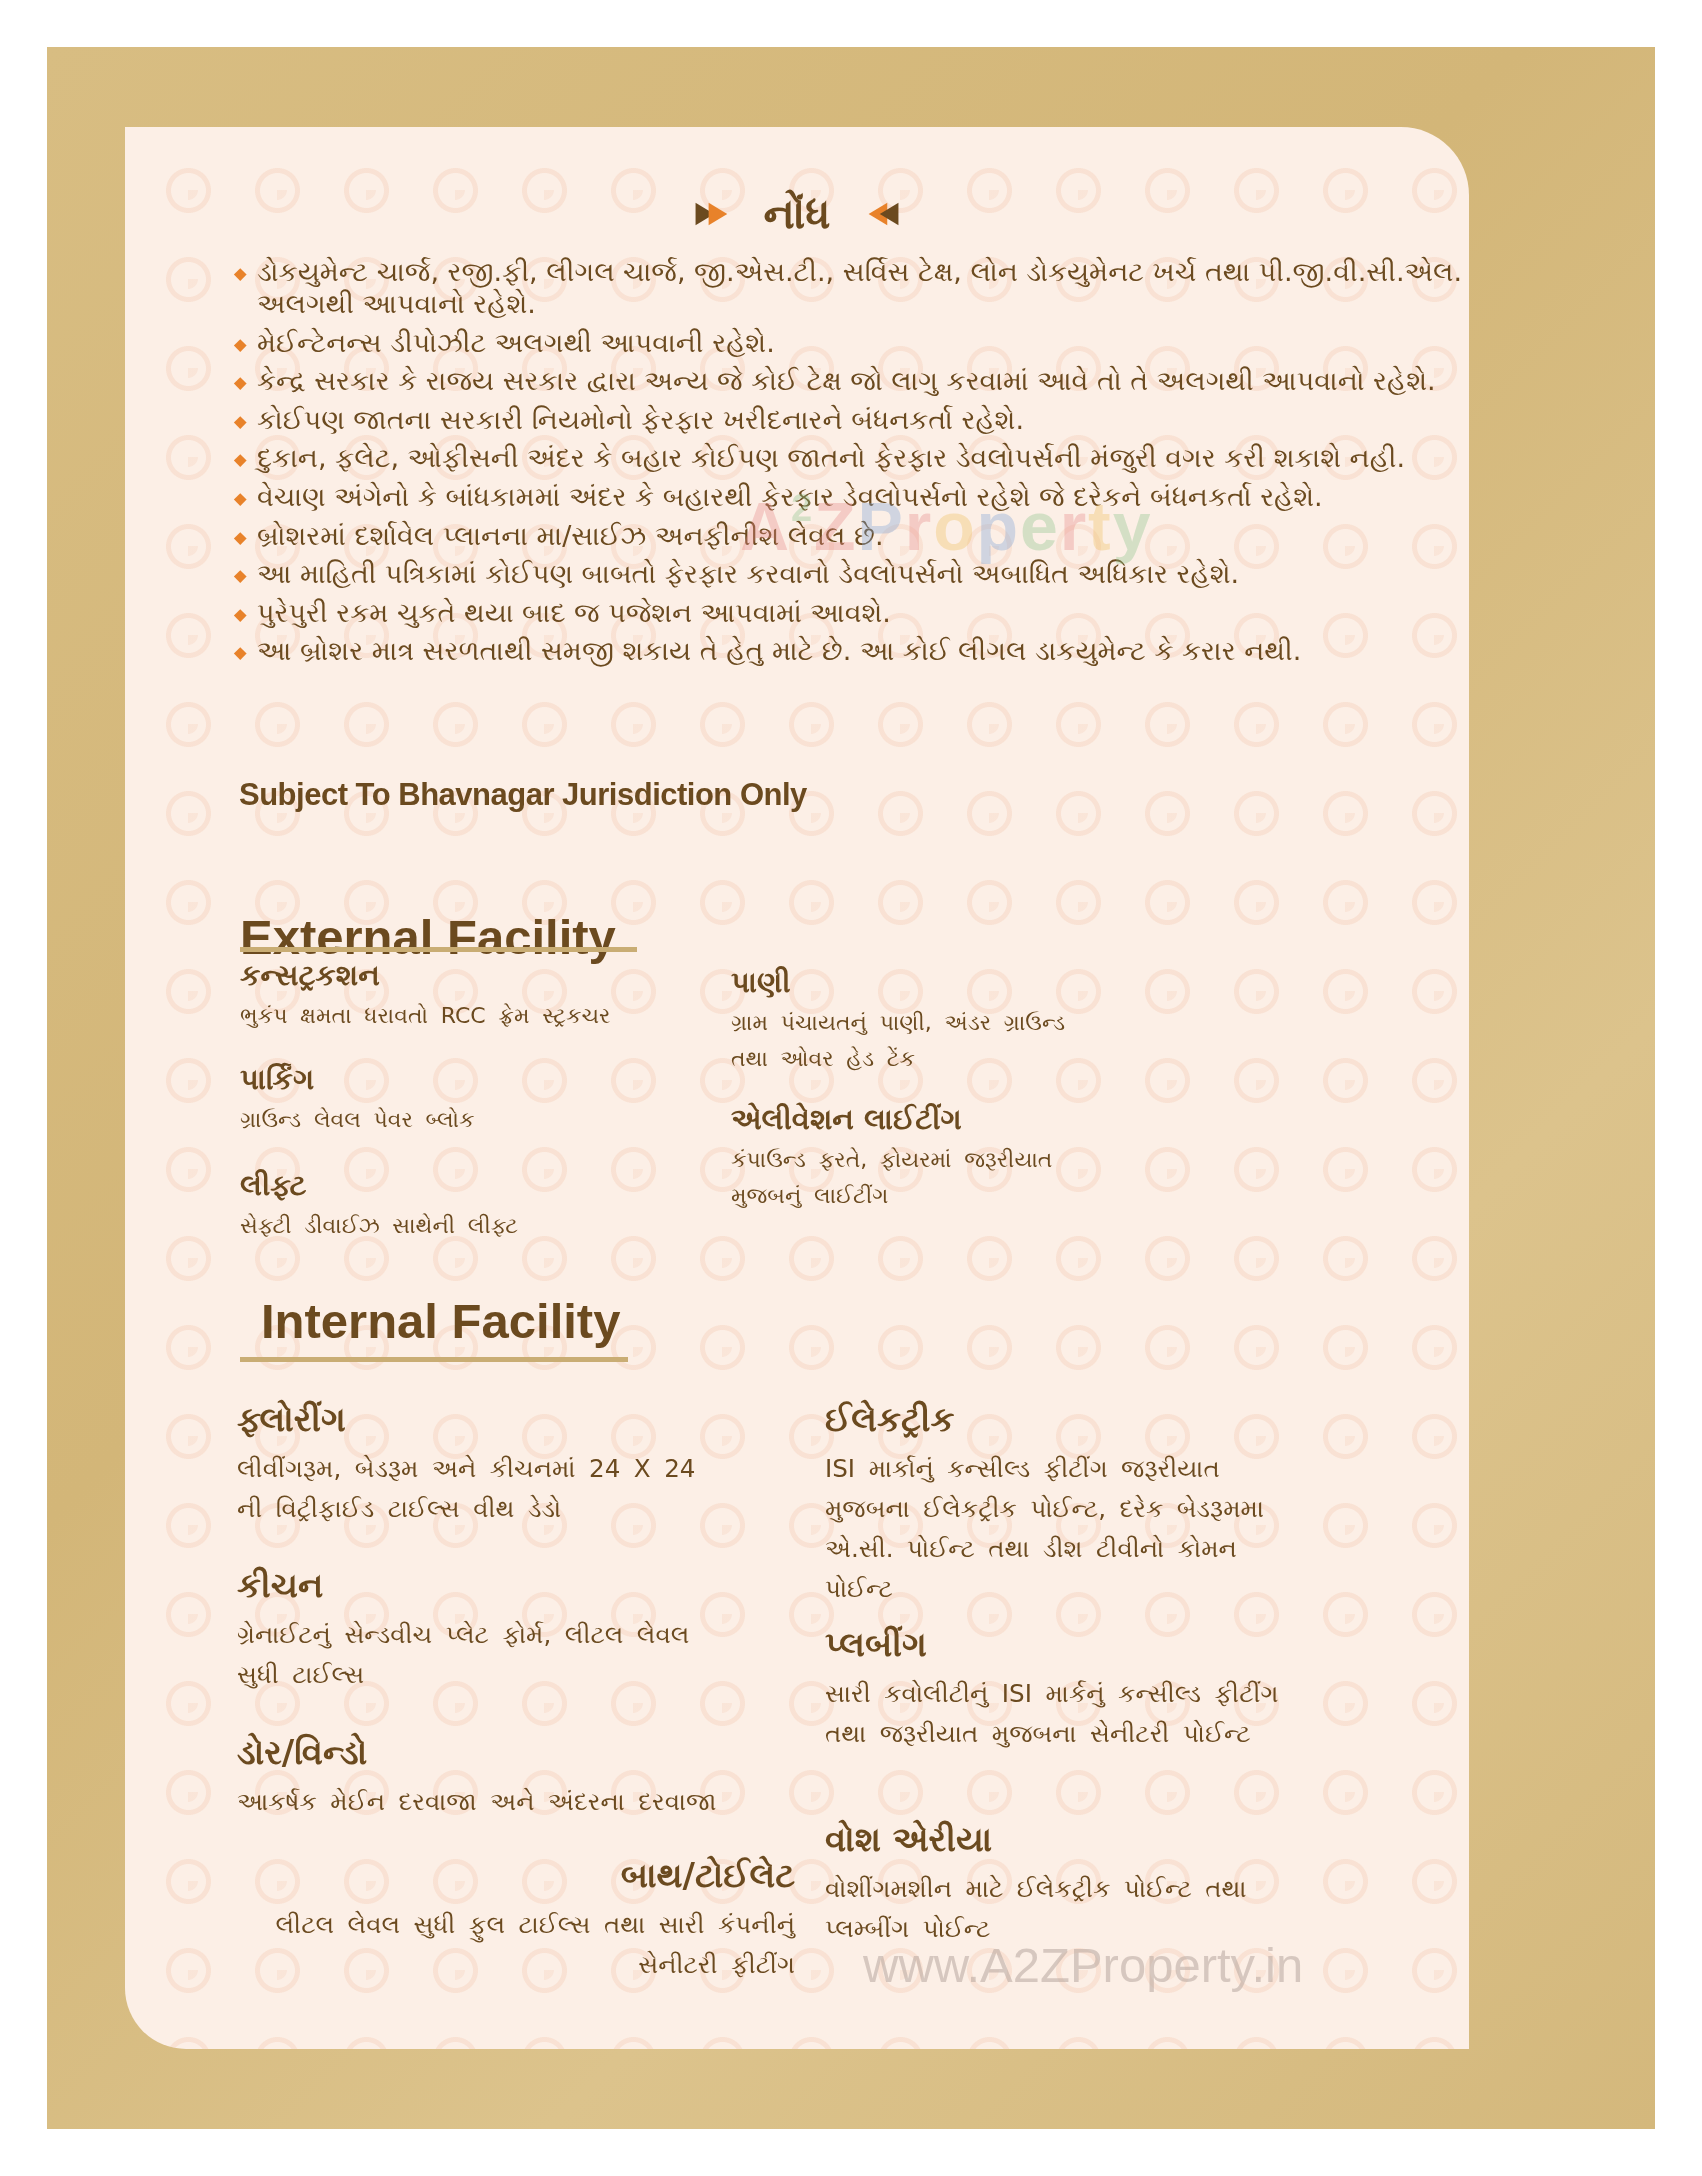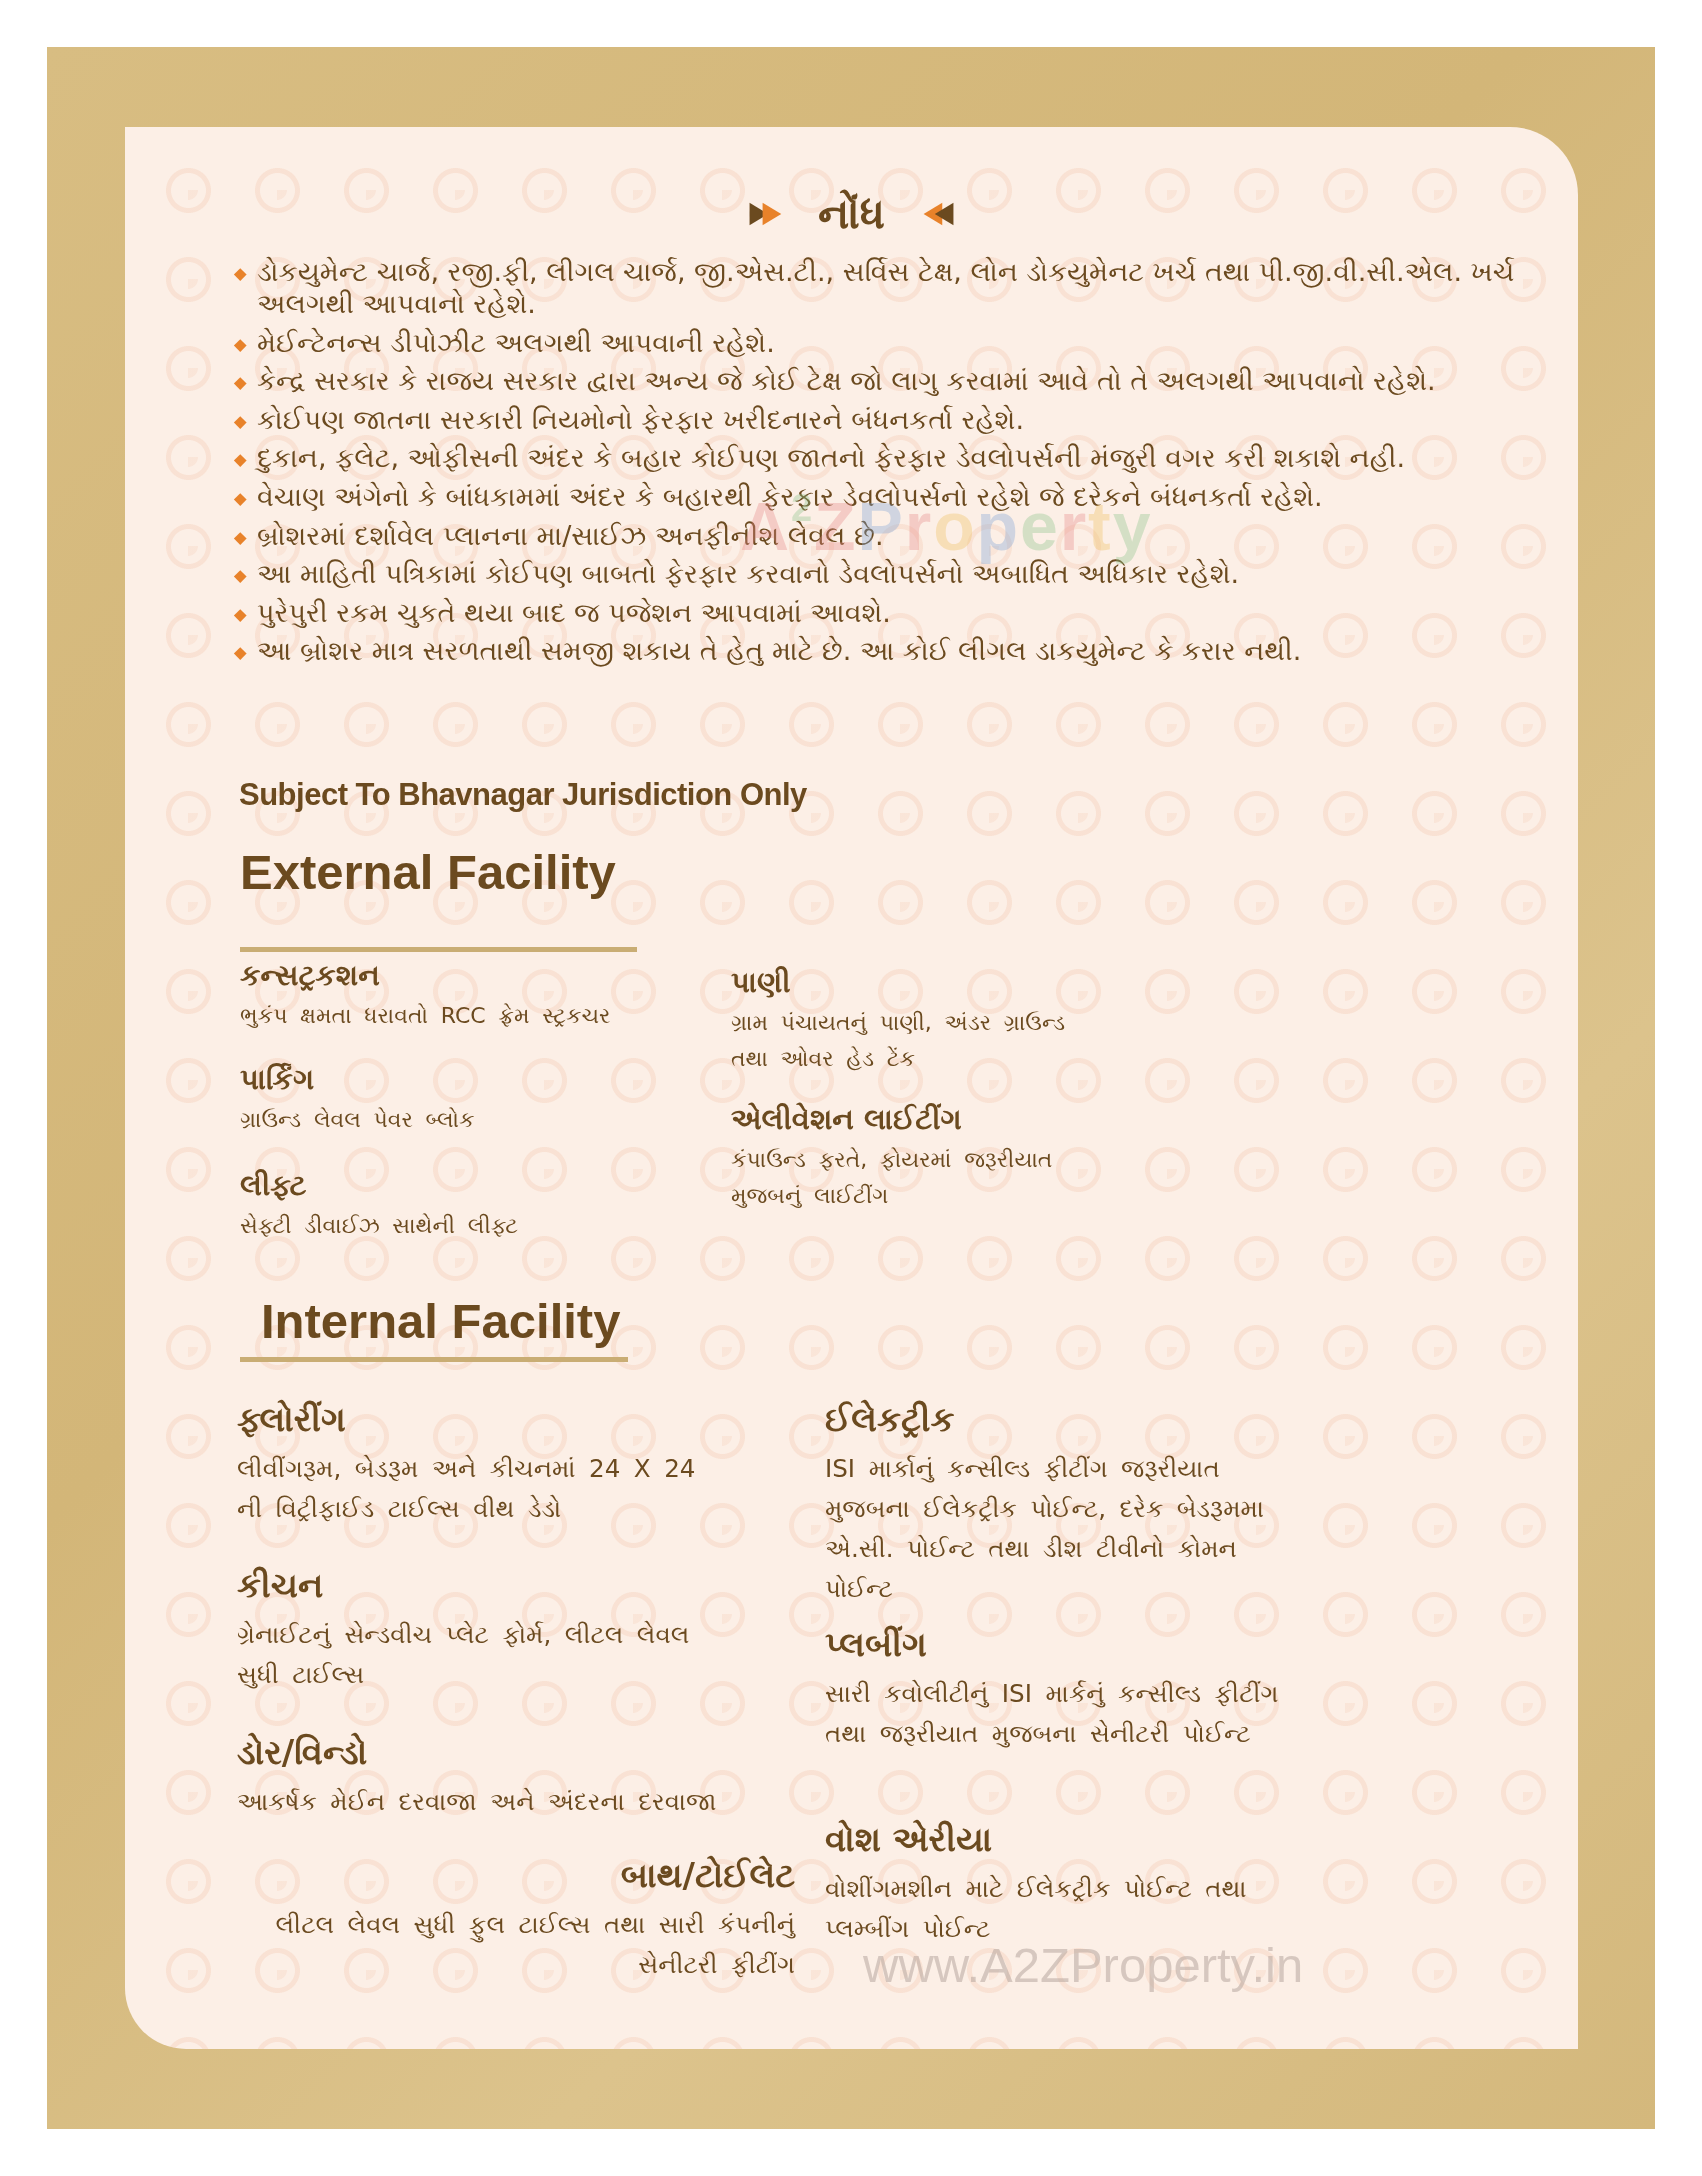--- a/index.html
+++ b/index.html
@@ -20,21 +20,21 @@
       left: 47px;
       top: 47px;
       width: 1608px;
       height: 2082px;
       background: linear-gradient(135deg, #d8bd82 0%, #d3b678 40%, #dcc38c 70%, #d4b87c 100%);
     }
     .inner-panel {
       position: absolute;
       left: 125px;
       top: 127px;
-      width: 1453px;
+      width: 1344px;
       height: 1922px;
       background-color: #fcefe6;
       border-top-right-radius: 68px;
       border-bottom-left-radius: 61px;
       overflow: hidden;
       background-image:
         radial-gradient(circle at 50% 50%, rgba(255,255,255,0) 0, rgba(255,255,255,0) 17px, rgba(246,214,196,0.55) 18px, rgba(246,214,196,0.55) 22px, rgba(255,255,255,0) 23px),
         radial-gradient(circle at 0 0, rgba(246,210,190,0.35) 0, rgba(246,210,190,0.35) 9.5px, rgba(255,255,255,0) 10.4px);
       background-size: 89px 89px, 89px 89px;
       background-position: 19px 19px, 63px 63px;
@@ -187,21 +187,21 @@
     <li><span class="bullet"></span><span>પુરેપુરી રકમ ચુકતે થયા બાદ જ પજેશન આપવામાં આવશે.</span></li>
     <li><span class="bullet"></span><span>આ બ્રોશર માત્ર સરળતાથી સમજી શકાય તે હેતુ માટે છે. આ કોઈ લીગલ ડાકયુમેન્ટ કે કરાર નથી.</span></li>
   </ul>
 
   <div class="watermark-logo">
     <span style="color:#e88a8a">A</span><span style="color:#8bc48a;font-size:38px;vertical-align:top">2</span><span style="color:#e88a8a">Z</span><span> </span><span style="color:#7fa4d6">P</span><span style="color:#e88a8a">r</span><span style="color:#f0c060">o</span><span style="color:#7fa4d6">p</span><span style="color:#8bc48a">e</span><span style="color:#e88a8a">r</span><span style="color:#f0c060">t</span><span style="color:#8bc48a">y</span>
   </div>
 
   <div class="jurisdiction">Subject To Bhavnagar Jurisdiction Only</div>
 
-  <div class="section-heading" style="left:115px; top:721px;">External Facility</div>
+  <div class="section-heading" style="left:115px; top:786px;">External Facility</div>
   <div class="section-underline" style="left:115px; top:820px; width:397px;"></div>
 
   <div class="facility ext" style="left:115px; top:831px; width:435px;">
     <div class="facility-title">કન્સટ્રકશન</div>
     <div class="facility-desc">ભુકંપ ક્ષમતા ધરાવતો RCC ફ્રેમ સ્ટ્રકચર</div>
   </div>
   <div class="facility ext" style="left:115px; top:935px; width:435px;">
     <div class="facility-title">પાર્કિંગ</div>
     <div class="facility-desc">ગ્રાઉન્ડ લેવલ પેવર બ્લોક</div>
   </div>

